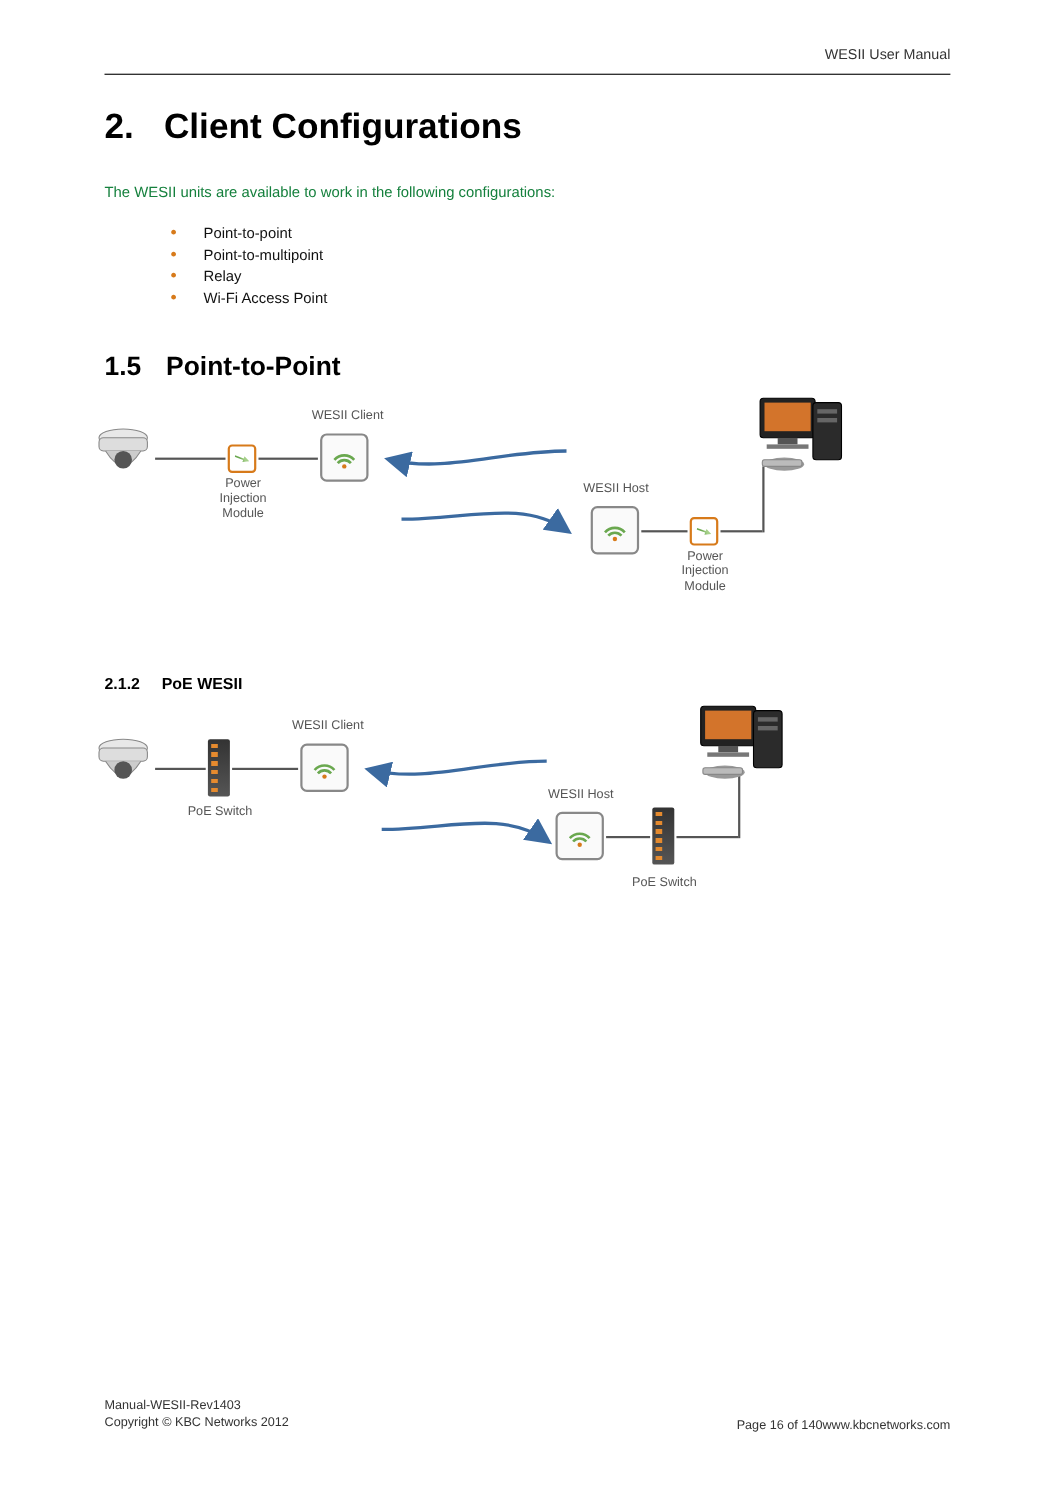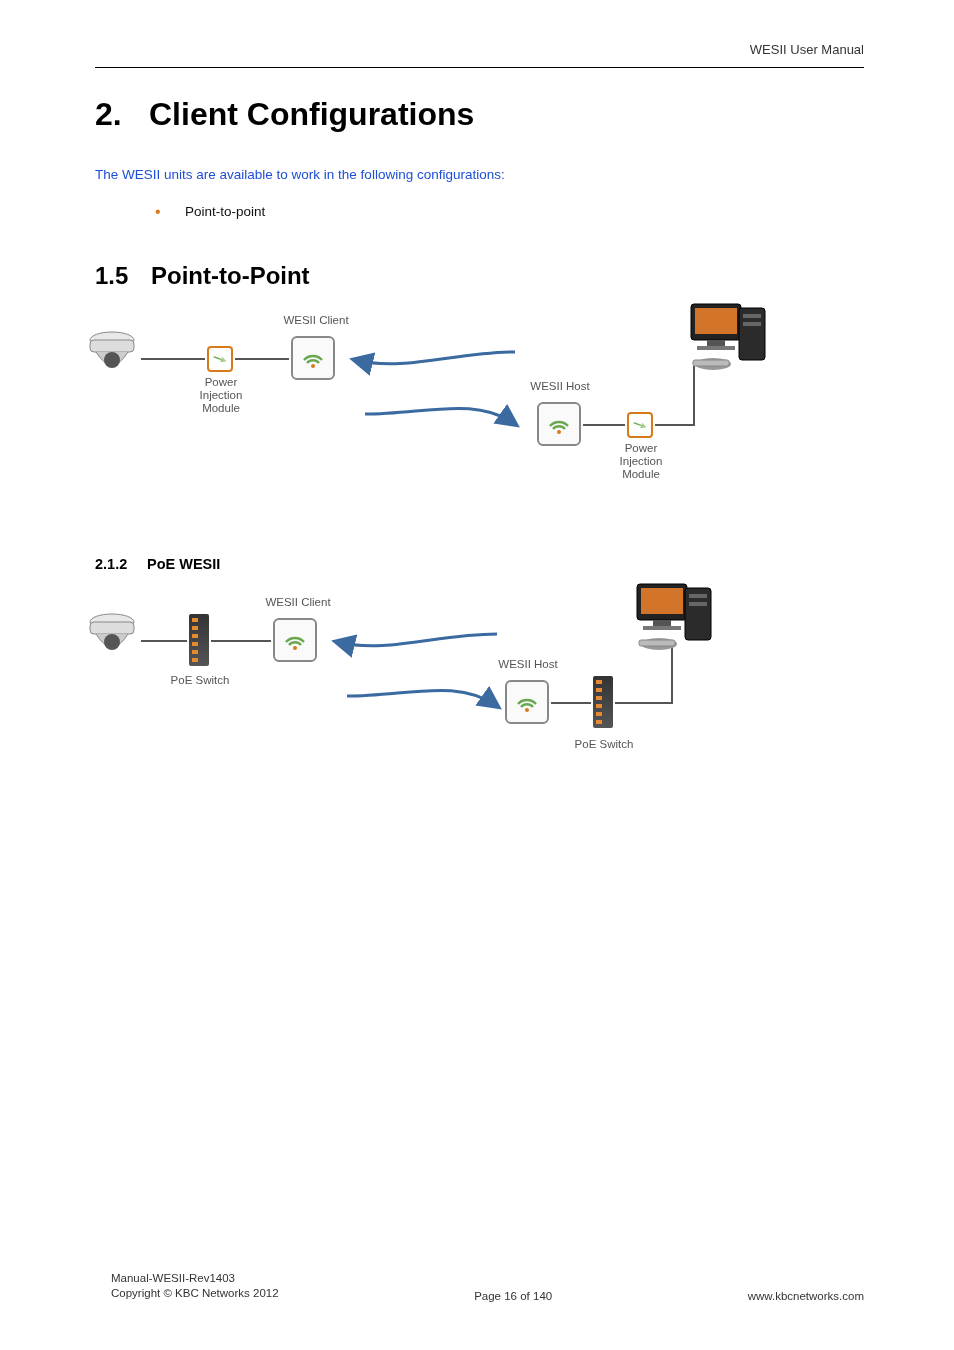--- a/index.html
+++ b/index.html
@@ -30,21 +30,21 @@
   h1.title {
     font-size: 32px;
     font-weight: bold;
     margin: 0 0 34px 0;
     font-family: Verdana, Geneva, sans-serif;
   }
   .num-space { display:inline-block; width: 54px; }
   .intro {
     font-size: 13.5px;
     margin: 0 0 20px 0;
-    color: #1d4ed8;
+    color: #15803d;
   }
   ul.bullets {
     list-style: none;
     padding: 0 0 0 60px;
     margin: 0 0 40px 0;
     font-size: 13.5px;
     color: #111;
   }
   ul.bullets li {
     position: relative;
@@ -156,42 +156,44 @@
   .footer {
     position: absolute;
     left: 95px;
     right: 90px;
     bottom: 48px;
     font-size: 11.5px;
     color: #333;
     display: flex;
     justify-content: space-between;
     align-items: flex-end;
-    margin-left: 16px;
   }
   .footer .left { line-height:1.35; }
-  .footer .center { text-align:center; flex:1; }
+  .footer .center { text-align:right; flex:1; }
   .footer .right { text-align:right; }
 </style>
 </head>
 <body>
 
 <div class="page">
 
   <div class="header-right">WESII User Manual</div>
   <hr class="hr-top">
 
   <h1 class="title">
     <span class="num-space">2.</span><span>Client Configurations</span>
   </h1>
 
   <p class="intro">The WESII units are available to work in the following configurations:</p>
 
   <ul class="bullets">
     <li>Point-to-point</li>
+    <li>Point-to-multipoint</li>
+    <li>Relay</li>
+    <li>Wi-Fi Access Point</li>
   </ul>
 
   <h2 class="section">
     <span class="secnum">1.5</span><span>Point-to-Point</span>
   </h2>
 
 
   <div class="diagram" style="height:230px;">
 
     <div class="camera" style="left:-10px; top:20px;">

